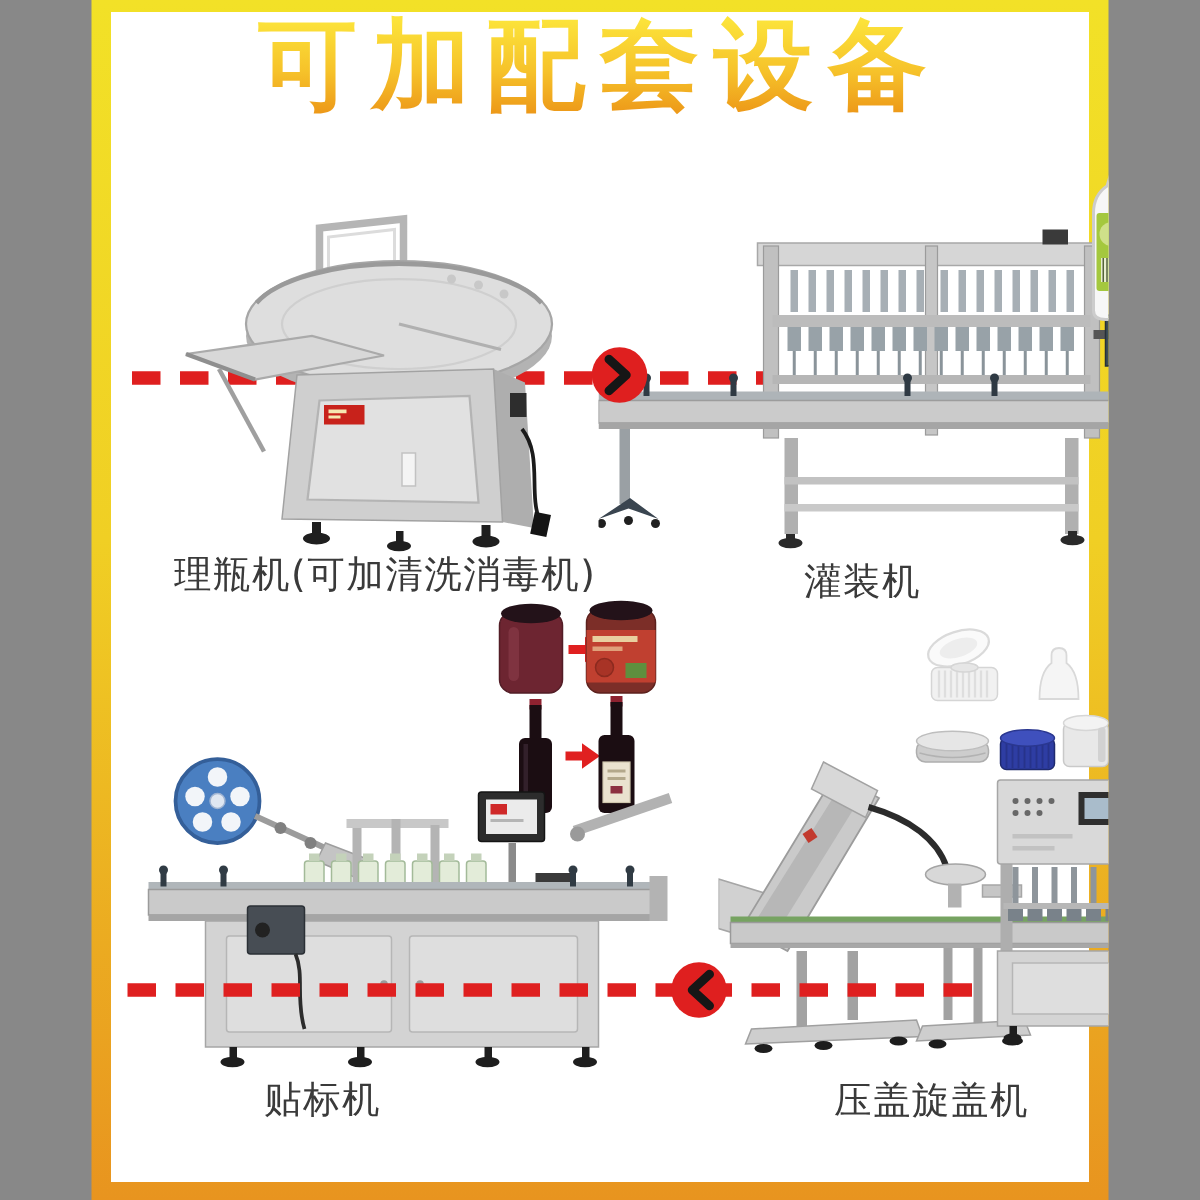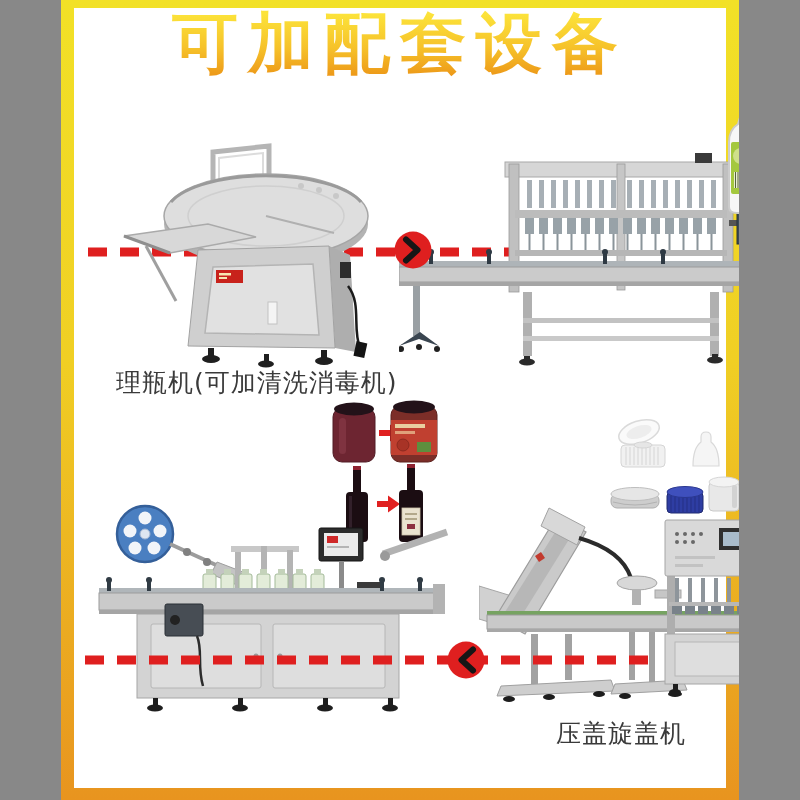--- a/index.html
+++ b/index.html
@@ -386,14 +386,16 @@
   <svg class="abs z5" style="left:728px;top:433px;width:40px;height:40px" viewBox="0 0 40 40">
     <circle cx="20" cy="20" r="18.5" fill="#df1f1f"></circle>
     <polyline points="9.5,13 20,24.5 30.5,13" fill="none" stroke="#161616" stroke-width="6" stroke-linecap="round" stroke-linejoin="round"></polyline>
   </svg>
   <svg class="abs z5" style="left:385px;top:640px;width:40px;height:40px" viewBox="0 0 40 40">
     <circle cx="20" cy="20" r="18.5" fill="#df1f1f"></circle>
     <polyline points="27,9.5 15.5,20 27,30.5" fill="none" stroke="#161616" stroke-width="6" stroke-linecap="round" stroke-linejoin="round"></polyline>
   </svg>
 
   <div class="mlabel" style="left:55px;top:366px;width:290px">理瓶机(可加清洗消毒机)</div>
+  <div class="mlabel" style="left:475px;top:371px;width:185px">灌装机</div>
+  <div class="mlabel" style="left:115px;top:716px;width:190px">贴标机</div>
   <div class="mlabel" style="left:495px;top:717px;width:205px">压盖旋盖机</div>
 </div>
 
 </body></html>

